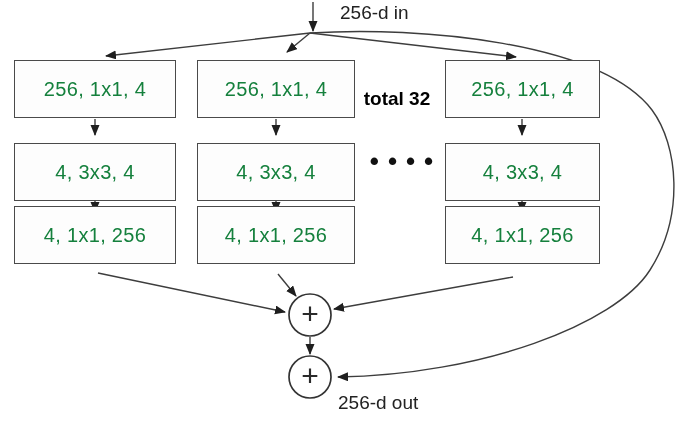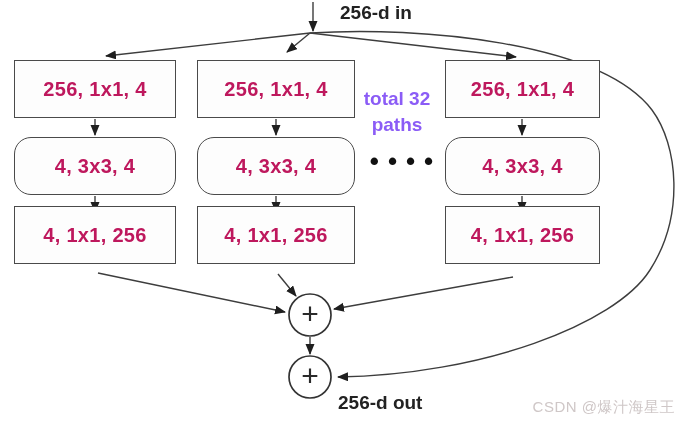--- a/index.html
+++ b/index.html
@@ -22,49 +22,49 @@
 
   .box {
     position: absolute;
     height: 58px;
     border: 1.6px solid #4a4a4a;
     background: #fdfdfd;
     display: flex;
     align-items: center;
     justify-content: center;
     font-size: 20px;
-    font-weight: 700;
-    color: #be185d;
+    font-weight: 400;
+    color: #15803d;
     letter-spacing: 0.3px;
   }
   .col-0 { left: 14px;  width: 162px; }
   .col-1 { left: 197px; width: 158px; }
   .col-2 { left: 445px; width: 155px; }
   .row-0 { top: 60px; }
-  .row-1 { top: 137px; border-radius: 17px; }
+  .row-1 { top: 143px; }
   .row-2 { top: 206px; }
 
   .flow-label {
     position: absolute;
     font-size: 19px;
-    font-weight: 700;
+    font-weight: 400;
     color: #222222;
     white-space: nowrap;
   }
   .input-label  { left: 340px; top: 2px; }
   .output-label { left: 338px; top: 392px; }
 
   .paths-note {
     position: absolute;
     left: 347px; top: 86px;
     width: 100px;
     text-align: center;
     font-size: 19px;
     font-weight: 600;
-    color: #8b5cf6;
+    color: #000000;
     line-height: 26px;
   }
 
   .dots {
     position: absolute;
     left: 358px; top: 146px;
     width: 96px;
     text-align: center;
     font-size: 26px;
     font-weight: 700;
@@ -149,23 +149,21 @@
   <div class="box col-1 row-0">256, 1x1, 4</div>
   <div class="box col-1 row-1">4, 3x3, 4</div>
   <div class="box col-1 row-2">4, 1x1, 256</div>
 
   <div class="box col-2 row-0">256, 1x1, 4</div>
   <div class="box col-2 row-1">4, 3x3, 4</div>
   <div class="box col-2 row-2">4, 1x1, 256</div>
 
   <div class="paths-note">
     <div>total 32</div>
-    <div>paths</div>
   </div>
 
   <div class="dots">••••</div>
 
   <div class="plus plus-1">+</div>
   <div class="plus plus-2">+</div>
 
-  <div class="watermark">CSDN @爆汁海星王</div>
 
 </div>
 
 </body></html>

